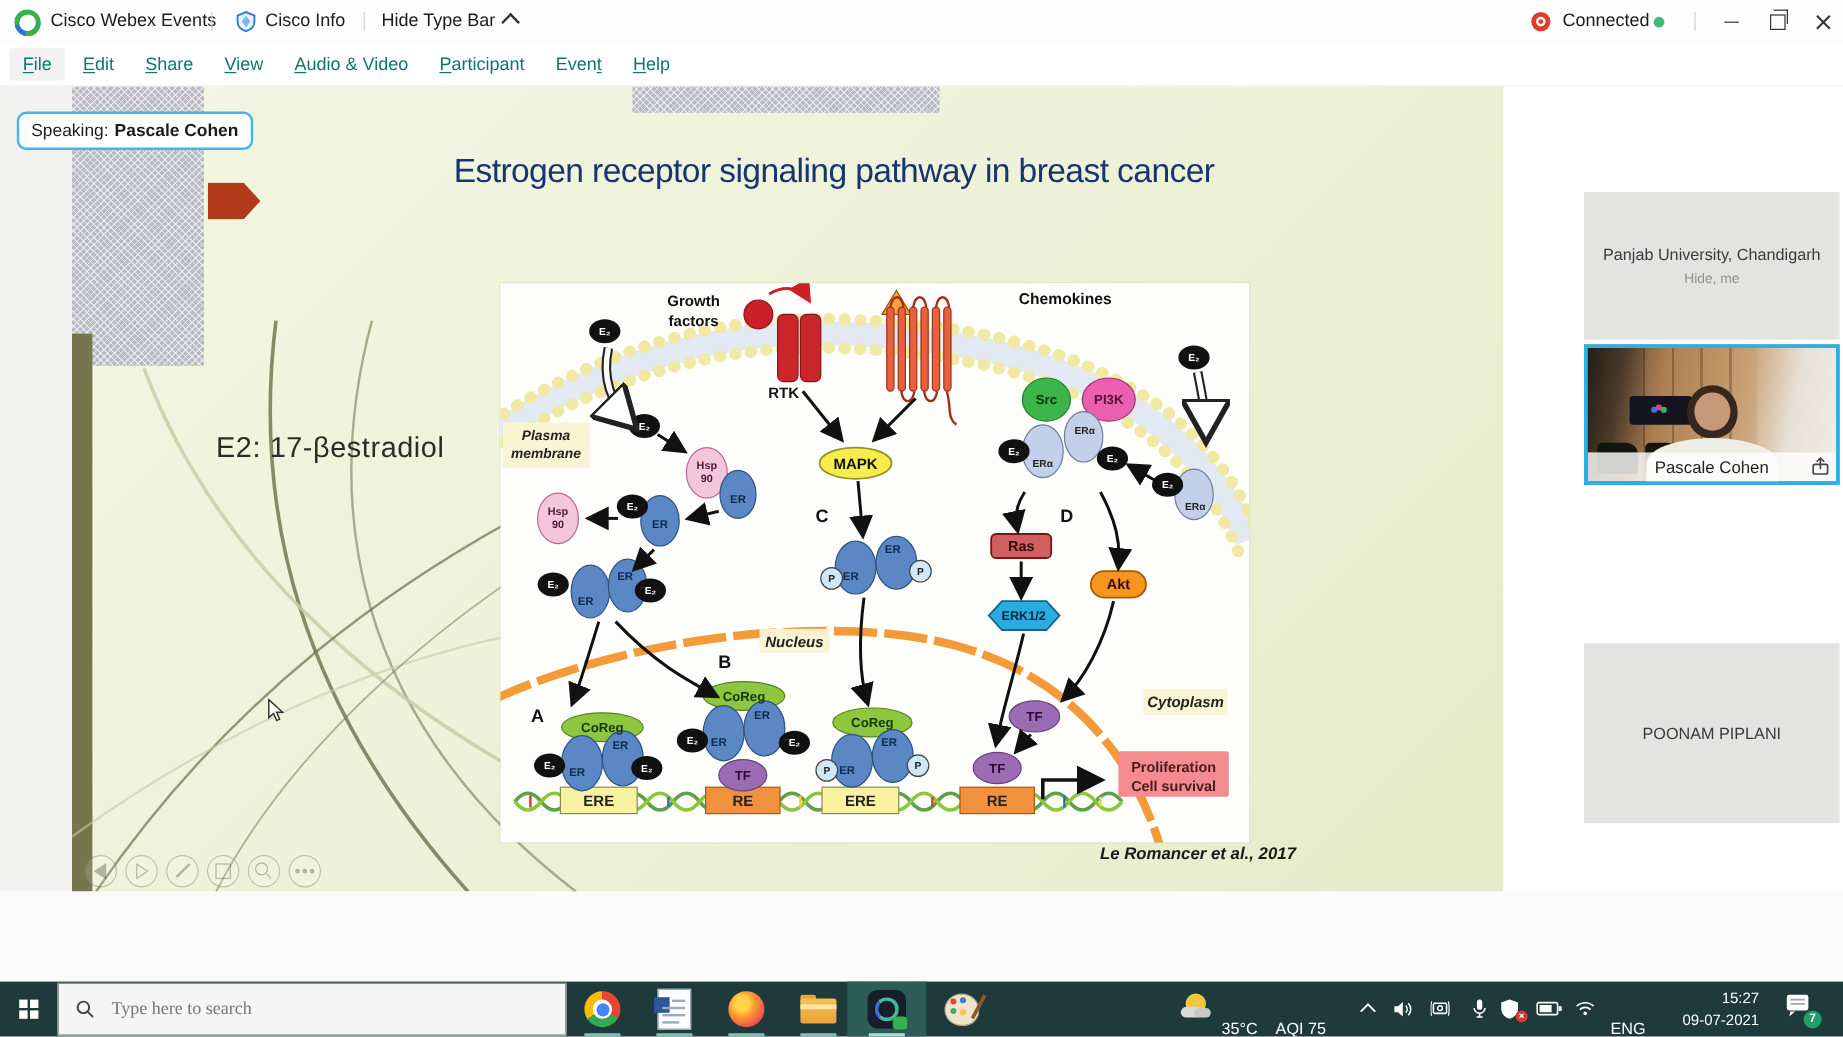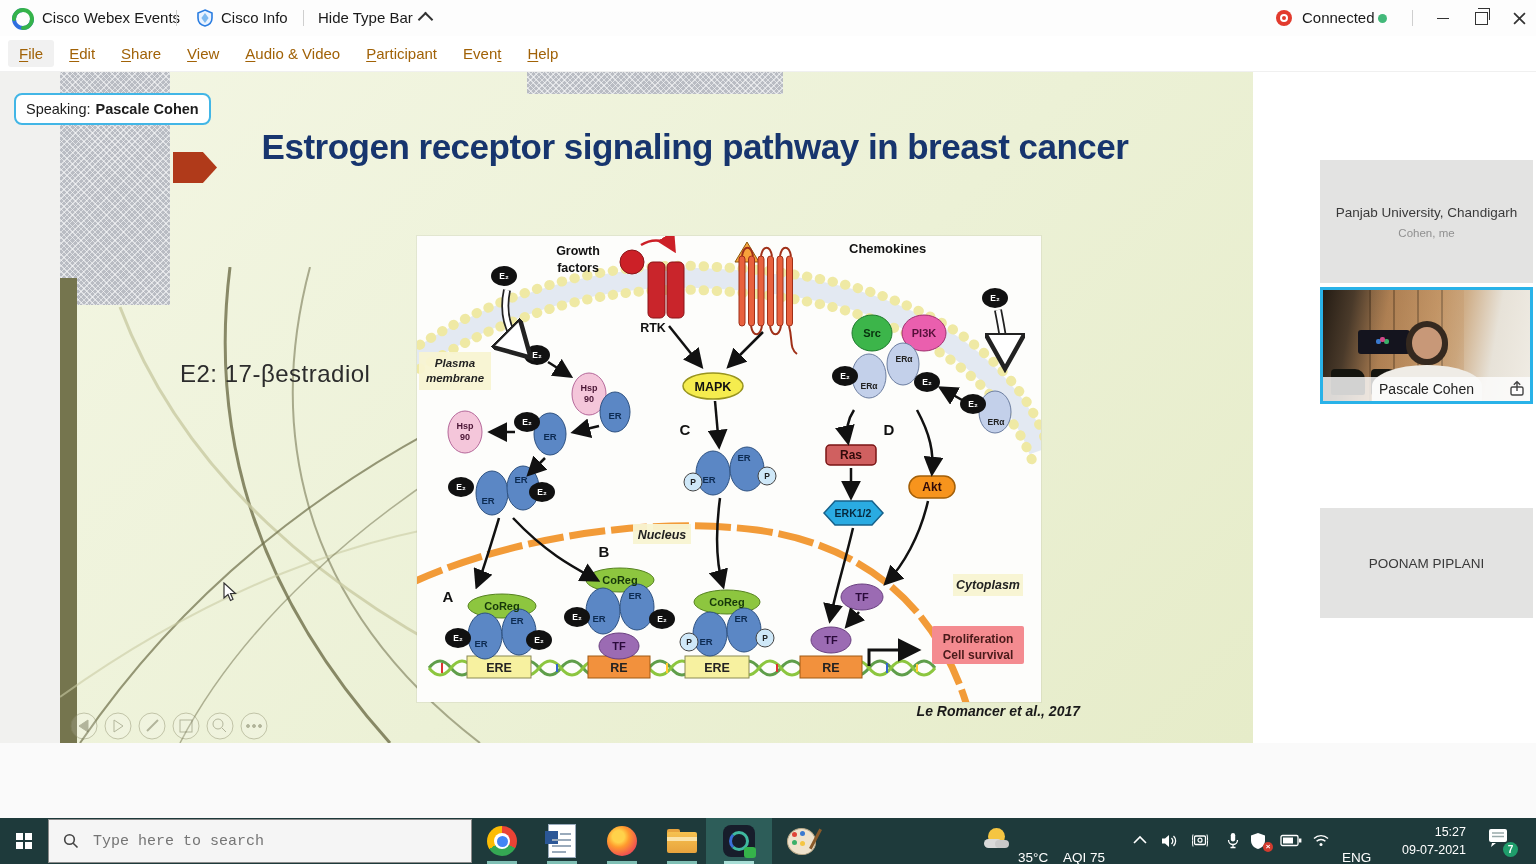--- a/index.html
+++ b/index.html
@@ -10,30 +10,30 @@
   #titlebar{left:0;top:0;width:1536px;height:36px;background:#fdfdfd;border-bottom:1px solid #ececec;}
   .tb-txt{font-size:15px;color:#1a1a1a;line-height:36px;}
   .vdiv{width:1px;height:16px;background:#cfcfcf;top:10px;}
   .recdot{width:16px;height:16px;border-radius:50%;background:#e23b2e;top:10px;}
   .recdot::after{content:"";position:absolute;inset:4px;border:2px solid #fff;border-radius:50%;}
   .greendot{width:9px;height:9px;border-radius:50%;background:#43b97a;top:14px;}
   .winbtn{width:30px;height:24px;top:6px;display:flex;align-items:center;justify-content:center;color:#333;}
   .chev-up{width:9px;height:9px;border-left:2px solid #333;border-top:2px solid #333;transform:rotate(45deg);display:inline-block;margin-left:7px;margin-bottom:-2px;}
   
   #menubar{left:0;top:36px;width:1536px;height:36px;background:#ffffff;border-bottom:1px solid #f0f0f0;display:flex;align-items:center;padding-left:8px;box-sizing:border-box;gap:4px;}
-  .menu-item{font-size:15px;color:#a16207;padding:5px 11px;border-radius:3px;}
+  .menu-item{font-size:15px;color:#0f766e;padding:5px 11px;border-radius:3px;}
   .menu-item.first{background:#f1f1f1;}
   
   #gutter{left:0;top:72px;width:60px;height:671px;background:#f1f1ef;}
   #slide{left:60px;top:72px;width:1193px;height:671px;background:linear-gradient(135deg,#f3f6e3 0%,#ecf1d6 55%,#e6ecc9 100%);overflow:hidden;}
   #rightarea{left:1253px;top:72px;width:283px;height:671px;background:#ffffff;}
   .hatch{background-color:#b9bcc3;background-image:
       repeating-linear-gradient(45deg,rgba(255,255,255,.55) 0 1px,transparent 1px 4px),
       repeating-linear-gradient(-45deg,rgba(255,255,255,.55) 0 1px,transparent 1px 4px);}
-  #slide-title{left:130px;top:55px;width:1010px;text-align:center;font-size:35px;font-weight:bold;color:#17356e;letter-spacing:-.5px;}
+  #slide-title{left:130px;top:55px;width:1010px;text-align:center;font-size:28px;font-weight:normal;color:#17356e;letter-spacing:-.5px;}
   #slide-sub{left:120px;top:288px;font-size:24px;color:#2c2c2c;font-weight:400;letter-spacing:.5px;}
   #citation{left:830px;top:631px;width:190px;text-align:right;font-size:14px;font-weight:bold;font-style:italic;color:#1a1a1a;}
   #redarrow{left:113px;top:80px;width:44px;height:31px;background:#b03a1a;clip-path:polygon(0 0,68% 0,100% 50%,68% 100%,0 100%);}
   #olivebar{left:0;top:206px;width:17px;height:465px;background:#75754e;}
   #figure{left:357px;top:164px;width:624px;height:466px;background:#fdfdfb;box-shadow:0 0 0 1px rgba(0,0,0,.05);}
   
   #speaking{left:14px;top:93px;height:28px;background:#fff;border:2px solid #42b6e6;border-radius:8px;display:flex;align-items:center;padding:0 10px;font-size:14.5px;color:#1c1c1c;gap:5px;z-index:5;}
   
   .tile{left:67px;width:213px;background:#e3e3e2;display:flex;flex-direction:column;align-items:center;justify-content:center;color:#333;}
   .tile .nm{font-size:13.5px;color:#3a3a3a;}
@@ -50,21 +50,21 @@
   .vlabel{position:absolute;left:0;bottom:0;width:100%;height:24px;background:rgba(252,252,252,.82);display:flex;align-items:center;justify-content:center;font-size:14px;color:#222;}
   .vshare{position:absolute;right:4px;bottom:3px;width:18px;height:18px;}
   
   #controlbar{left:0;top:743px;width:1536px;height:75px;background:#fafafa;}
   
   #taskbar{left:0;top:818px;width:1536px;height:46px;background:#1e3a3b;}
   .tb-ic{position:absolute;top:0;width:60px;height:46px;display:flex;align-items:center;justify-content:center;}
   .tb-active::after{content:"";position:absolute;bottom:0;left:15px;width:30px;height:3px;background:#7fbfb4;}
   .tray-txt{color:#fff;font-size:13.5px;line-height:46px;margin-top:17px;}
   #searchbox{position:absolute;left:48px;top:1px;width:424px;height:44px;background:#f5f5f5;border:1px solid #8a8a8a;box-sizing:border-box;display:flex;align-items:center;padding-left:14px;gap:12px;}
-  #searchbox input{border:none;outline:none;background:transparent;font-size:15px;color:#333;width:330px;font-family:Liberation Mono, monospace;}
+  #searchbox input{border:none;outline:none;background:transparent;font-size:15px;color:#333;width:330px;font-family:Liberation Serif, serif;}
   
   .winlogo{display:grid;grid-template-columns:7px 7px;grid-template-rows:7px 7px;gap:2px;}
   .winlogo span{background:#fff;}
   u{text-underline-offset:2px;}
 </style>
 </head>
 <body>
 
 <div id="app">
 
@@ -424,40 +424,40 @@
   </div>
 
   <div class="abs" id="speaking">
     <span>Speaking:</span>
     <b>Pascale Cohen</b>
   </div>
 
   <div class="abs" id="rightarea">
     <div class="abs tile" style="top:88px;height:123px">
       <div class="nm">Panjab University, Chandigarh</div>
-      <div class="sub">Cohen, me</div>
+      <div class="sub">Hide, me</div>
     </div>
     <div class="abs" id="vtile" style="top:215px;height:117px">
       <div class="vbg"></div>
       <div class="vpanel"></div>
       <div class="vtv"></div>
       <div class="vchair" style="left:8px"></div>
       <div class="vchair" style="left:48px;width:28px"></div>
       <div class="vbody"></div>
       <div class="vhair"></div>
       <div class="vface"></div>
       <div class="vlabel">
           <span>Pascale Cohen</span>
         </div>
       <svg class="vshare" viewBox="0 0 18 18">
         <rect x="3" y="7" width="12" height="8" rx="1.5" fill="rgba(255,255,255,.7)" stroke="#444" stroke-width="1.4"></rect>
         <path d="M9,11 V2 M5.8,4.8 L9,1.8 L12.2,4.8" fill="none" stroke="#444" stroke-width="1.4"></path>
       </svg>
     </div>
-    <div class="abs tile" style="top:436px;height:110px">
+    <div class="abs tile" style="top:464px;height:150px">
       <div class="nm">POONAM PIPLANI</div>
     </div>
   </div>
 
   <div class="abs" id="controlbar">
     
     
 
     
     

